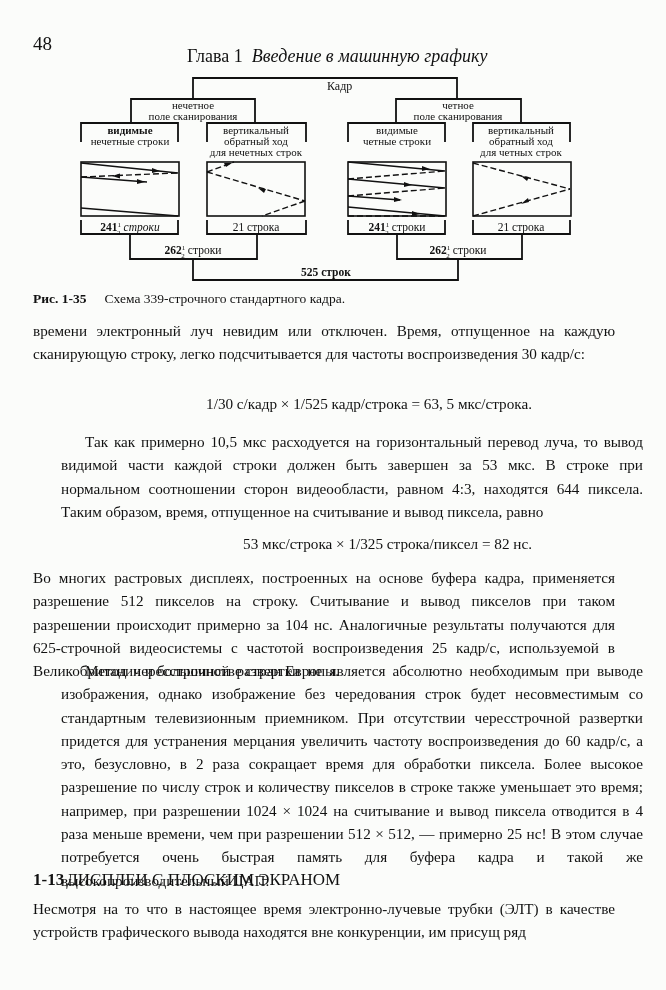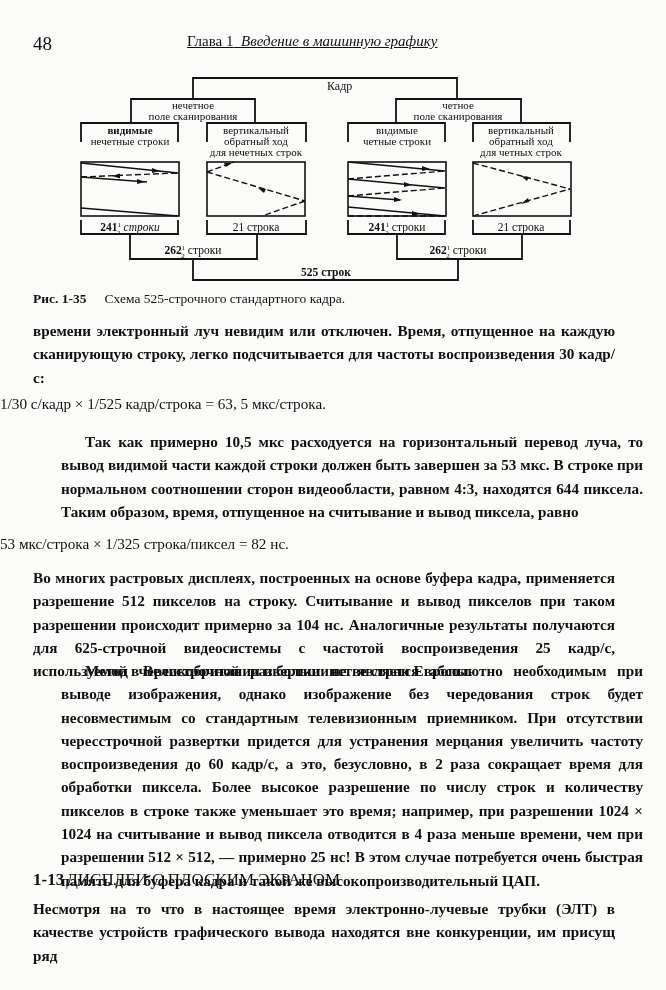--- a/index.html
+++ b/index.html
@@ -1,28 +1,28 @@
 <!DOCTYPE html>
 <html><head>
 <meta charset="utf-8">
 <style>
   html, body { margin: 0; padding: 0; background: #fbfcfa; }
   body { width: 666px; height: 990px; position: relative; overflow: hidden;
          font-family: "Liberation Serif", "DejaVu Serif", serif; color: #111; }
   .hdr-num { position: absolute; left: 33px; top: 33px; font-size: 19px; }
-  .hdr-title { position: absolute; left: 187px; top: 33px; font-size: 15px; text-decoration: underline; }
+  .hdr-title { position: absolute; left: 187px; top: 46px; font-size: 18px; }
   .hdr-title i { font-style: italic; }
   svg.fig { position: absolute; left: 0; top: 70px; }
   svg.fig text { font-family: "Liberation Serif", "DejaVu Serif", serif; fill: #111; }
   .caption { position: absolute; left: 33px; top: 291px; font-size: 13.5px; }
   .caption b { font-weight: bold; margin-right: 18px; }
   .para { position: absolute; left: 33px; width: 582px; font-size: 15.2px; line-height: 23.3px;
-          text-align: justify; font-weight: bold; }
+          text-align: justify; }
   .para.indent { text-indent: 24px; margin-left: 28px; }
-  .formula { position: absolute; left: 0; width: 532px; text-align: left; font-size: 15.2px; }
+  .formula { position: absolute; left: 0; width: 532px; text-align: right; font-size: 15.2px; }
   .section { position: absolute; left: 33px; top: 870px; font-size: 17px; }
   .section b { font-weight: bold; margin-right: 2px; }
 </style>
 </head>
 <body>
 
 <div class="hdr-num">48</div>
 <div class="hdr-title">
   <span>Глава 1</span>&nbsp;
   <i>Введение в машинную графику</i>
@@ -115,21 +115,21 @@
   <text x="193" y="184" font-size="11.5" text-anchor="middle" stroke="none"><tspan font-weight="bold">262</tspan><tspan font-size="7" dy="-4">1</tspan><tspan font-size="7" dx="-4" dy="8">2</tspan><tspan dy="-4" dx="3">строки</tspan></text>
 
   <path d="M397,164 L397,189 L522,189 L522,164"></path>
   <text x="458" y="184" font-size="11.5" text-anchor="middle" stroke="none"><tspan font-weight="bold">262</tspan><tspan font-size="7" dy="-4">1</tspan><tspan font-size="7" dx="-4" dy="8">2</tspan><tspan dy="-4" dx="3">строки</tspan></text>
 
   <path d="M193,189 L193,210 L458,210 L458,189"></path>
   <text x="326" y="206" font-size="11.5" font-weight="bold" text-anchor="middle" stroke="none">525 строк</text>
 </svg>
 
 <div class="caption">
-  <b>Рис. 1-35</b><span>Схема 525-строчного стандартного кадра.</span>
+  <b>Рис. 1-35</b><span>Схема 339-строчного стандартного кадра.</span>
 </div>
 
 <div class="para" style="top:319px;">времени электронный луч невидим или отключен. Время, отпущенное на каждую сканирующую строку, легко подсчитывается для частоты воспроизведения 30 кадр/с:</div>
 <div class="formula" style="top:395px;">1/30 с/кадр × 1/525 кадр/строка = 63, 5 мкс/строка.</div>
 <div class="para indent" style="top:430px;">Так как примерно 10,5 мкс расходуется на горизонтальный перевод луча, то вывод видимой части каждой строки должен быть завершен за 53 мкс. В строке при нормальном соотношении сторон видеообласти, равном 4:3, находятся 644 пиксела. Таким образом, время, отпущенное на считывание и вывод пиксела, равно</div>
 <div class="formula" style="top:535px;">53 мкс/строка × 1/325 строка/пиксел = 82 нс.</div>
 <div class="para" style="top:566px;">Во многих растровых дисплеях, построенных на основе буфера кадра, применяется разрешение 512 пикселов на строку. Считывание и вывод пикселов при таком разрешении происходит примерно за 104 нс. Аналогичные результаты получаются для 625-строчной видеосистемы с частотой воспроизведения 25 кадр/с, используемой в Великобритании и большинстве стран Европы.</div>
 <div class="para indent" style="top:659px;">Метод чересстрочной развертки не является абсолютно необходимым при выводе изображения, однако изображение без чередования строк будет несовместимым со стандартным телевизионным приемником. При отсутствии чересстрочной развертки придется для устранения мерцания увеличить частоту воспроизведения до 60 кадр/с, а это, безусловно, в 2 раза сокращает время для обработки пиксела. Более высокое разрешение по числу строк и количеству пикселов в строке также уменьшает это время; например, при разрешении 1024 × 1024 на считывание и вывод пиксела отводится в 4 раза меньше времени, чем при разрешении 512 × 512, — примерно 25 нс! В этом случае потребуется очень быстрая память для буфера кадра и такой же высокопроизводительный ЦАП.</div>
 
 <div class="section">

